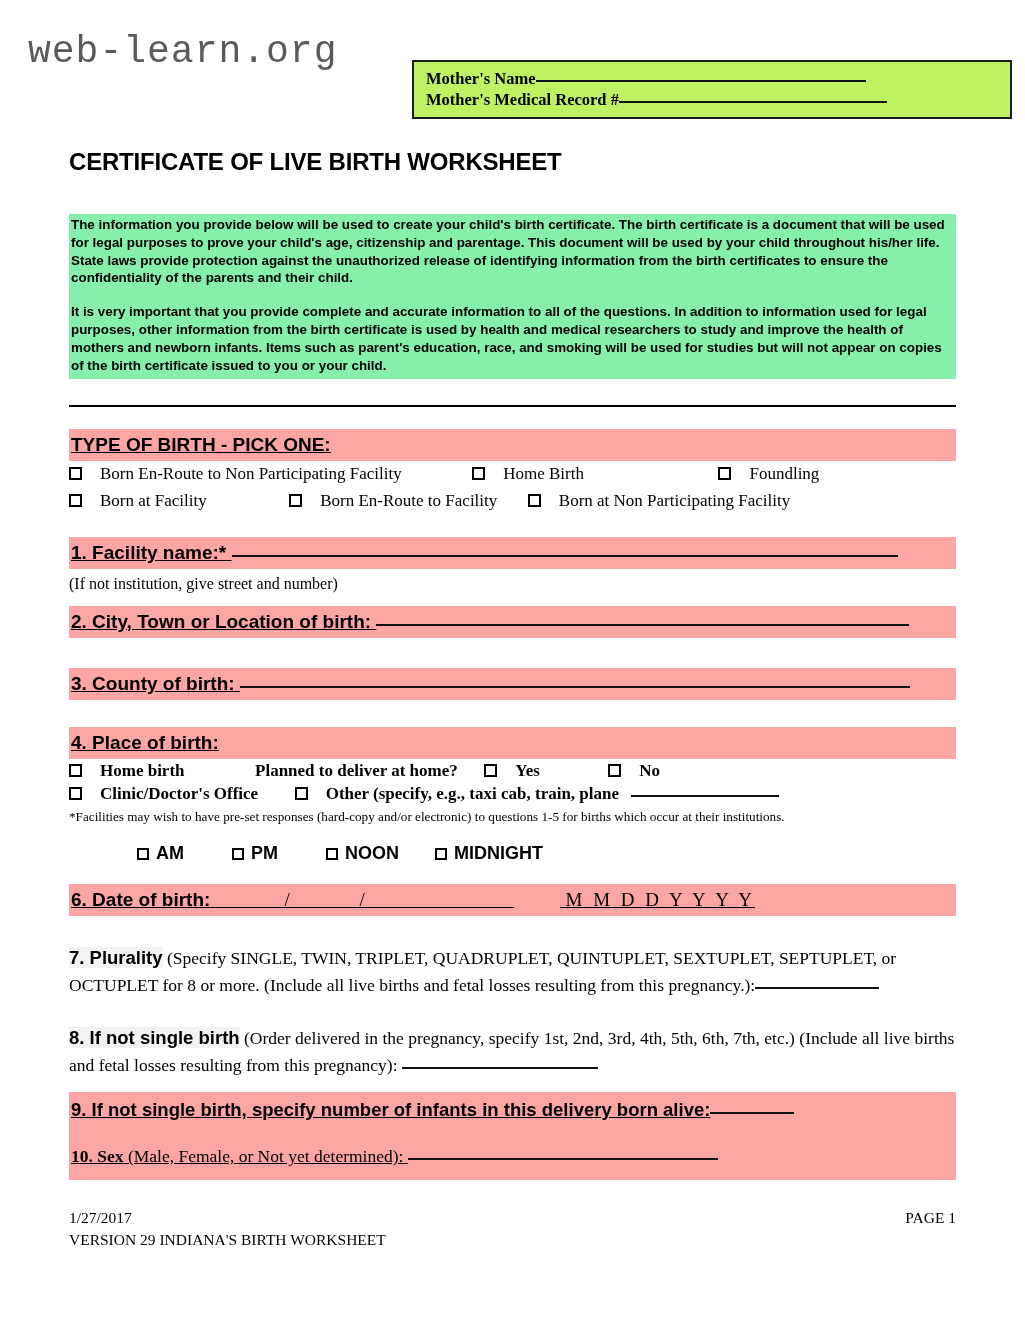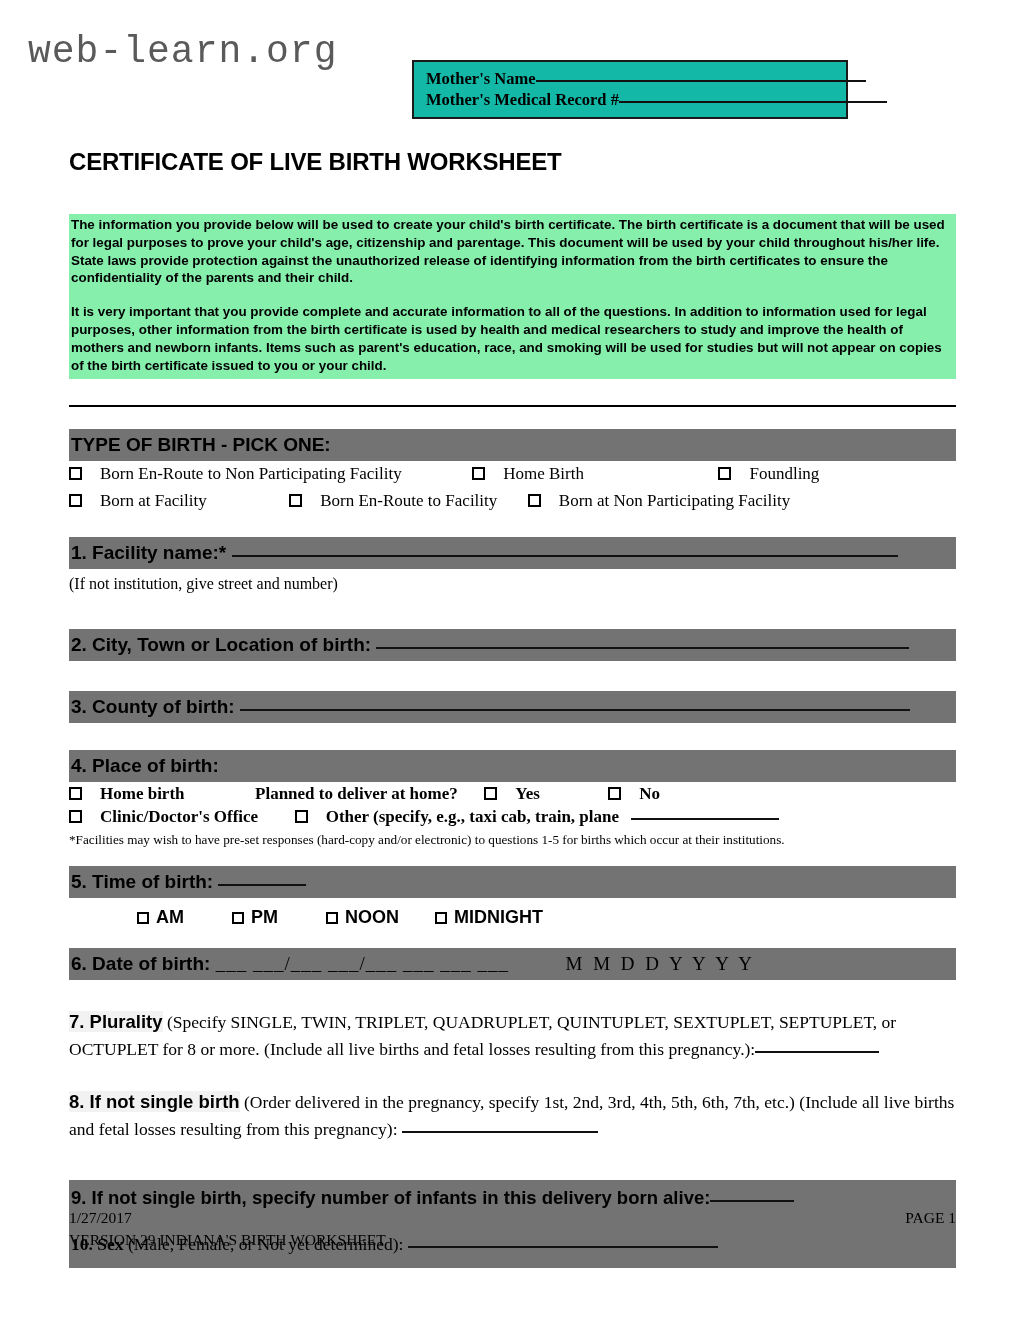--- a/index.html
+++ b/index.html
@@ -26,24 +26,24 @@
     letter-spacing: 1px;
     color: #5a5a5a;
     white-space: nowrap;
   }
 
   
   .mother-box {
     position: absolute;
     left: 412px;
     top: 60px;
-    width: 436px;
+    width: 600px;
     box-sizing: border-box;
     border: 2px solid #1a1a1a;
-    background: #14b8a6;
+    background: #bef264;
     padding: 6px 10px 7px 12px;
   }
   .mother-line {
     font-family: "Liberation Serif", serif;
     font-weight: bold;
     font-size: 16.5px;
     line-height: 1.28;
     white-space: nowrap;
     color: #000;
   }
@@ -81,22 +81,23 @@
 
   .rule {
     border: none;
     border-top: 2px solid #000;
     margin: 26px 0 0 0;
     width: 100%;
   }
 
   
   .band {
-    background: #737373;
+    background: #fca5a5;
     padding: 5px 4px 5px 2px;
+    text-decoration: underline;
   }
   .sec-head {
     font-family: "Liberation Sans", sans-serif;
     font-weight: bold;
     font-size: 19px;
     white-space: nowrap;
   }
   .sec-head .blank {
     font-family: "Liberation Serif", serif;
     font-weight: normal;
@@ -251,21 +252,21 @@
   <div style="margin-top:24px">
     <div class="band">
       <div class="sec-head">
         <span>1. Facility name:*</span>
         <span class="blank" style="width:666px"></span>
       </div>
     </div>
     <div class="note-med" style="margin-top:5px">(If not institution, give street and number)</div>
   </div>
 
-  <div class="band" style="margin-top:34px">
+  <div class="band" style="margin-top:11px">
     <div class="sec-head">
       <span>2. City, Town or Location of birth:</span>
       <span class="blank" style="width:533px"></span>
     </div>
   </div>
 
   <div class="band" style="margin-top:30px">
     <div class="sec-head">
       <span>3. County of birth:</span>
       <span class="blank" style="width:670px"></span>
@@ -288,26 +289,20 @@
     <div class="opt-row" style="margin-top:1px">
       <span class="cb"></span><span style="display:inline-block;width:14px"></span><span class="b">Clinic/Doctor's Office</span>
       <span style="display:inline-block;width:28px"></span>
       <span class="cb"></span><span style="display:inline-block;width:14px"></span><span class="b">Other (specify, e.g., taxi cab, train, plane</span>
       <span class="blank" style="width:148px;margin-left:8px"></span>
     </div>
     <div class="note-small" style="margin-top:3px">*Facilities may wish to have pre-set responses (hard-copy and/or electronic) to questions 1-5 for births which occur at their institutions.</div>
   </div>
 
   <div style="margin-top:18px">
-    <div class="band">
-      <div class="sec-head">
-        <span>5. Time of birth:</span>
-        <span class="blank" style="width:88px"></span>
-      </div>
-    </div>
     <div class="ampm-row">
       <span class="cb"></span><span>AM</span>
       <span class="ampm-gap"></span>
       <span class="cb"></span><span>PM</span>
       <span class="ampm-gap"></span>
       <span class="cb"></span><span>NOON</span>
       <span class="ampm-gap-s"></span>
       <span class="cb"></span><span>MIDNIGHT</span>
     </div>
   </div>
@@ -325,21 +320,21 @@
     <span class="lab">7. Plurality</span>
     <span>(Specify SINGLE, TWIN, TRIPLET, QUADRUPLET, QUINTUPLET, SEXTUPLET, SEPTUPLET, or OCTUPLET for 8 or more.  (Include all live births and fetal losses resulting from this pregnancy.):</span><span class="blank" style="width:124px"></span>
   </div>
 
   <div class="para-item" style="margin-top:26px">
     <span class="lab">8. If not single birth</span>
     <span>(Order delivered in the pregnancy, specify 1st, 2nd, 3rd, 4th, 5th, 6th, 7th, etc.) (Include all live births and fetal losses resulting from this pregnancy):</span>
     <span class="blank" style="width:196px"></span>
   </div>
 
-  <div class="band" style="margin-top:38px;padding:7px 4px 10px 2px">
+  <div class="band" style="margin-top:14px;padding:7px 4px 10px 2px">
     <div class="sec-head" style="font-size:18.5px">
       <span>9. If not single birth, specify number of infants in this delivery born alive:</span><span class="blank" style="width:84px"></span>
     </div>
     <div class="para-item" style="margin-top:22px">
       <span class="lab-serif">10. Sex</span>
       <span>(Male, Female, or Not yet determined):</span>
       <span class="blank" style="width:310px"></span>
     </div>
   </div>
 

